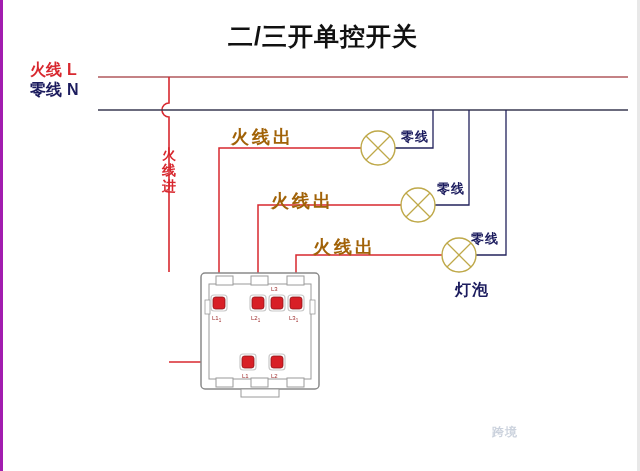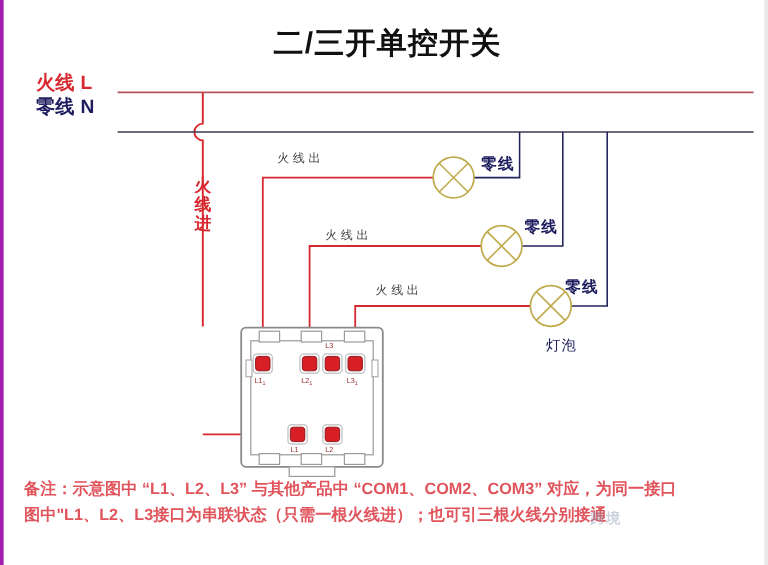--- a/index.html
+++ b/index.html
@@ -59,40 +59,40 @@
     left:158px; top:146px;
     width:16px;
     font-size:14px; font-weight:bold;
     color:#d8282f;
     line-height:1.15;
     white-space:normal;
     text-align:center;
   }
   
   .live-out{
-    font-size:10px; font-weight:normal;
-    color:#404040;
+    font-size:18px; font-weight:bold;
+    color:#a16207;
     letter-spacing:3px;
   }
   #live-out-1{ left:228px; top:128px; }
   #live-out-2{ left:268px; top:192px; }
   #live-out-3{ left:310px; top:238px; }
   
   .neutral-lbl{
     font-size:13px; font-weight:bold;
     color:#1c1c5e;
     letter-spacing:1px;
   }
   #neutral-1{ left:398px; top:130px; }
   #neutral-2{ left:434px; top:182px; }
   #neutral-3{ left:468px; top:232px; }
   
   #label-bulb{
     left:452px; top:282px;
-    font-size:12px; font-weight:normal;
+    font-size:16px; font-weight:bold;
     color:#1c1c5e;
     letter-spacing:1px;
   }
   
   .term-lbl{
     font-size:6px;
     color:#9d2b2b;
     letter-spacing:0px;
     font-family:"Liberation Sans","DejaVu Sans",sans-serif;
   }
@@ -265,20 +265,16 @@
 
   <div class="txt" id="label-bulb">灯泡</div>
 
   <div class="txt term-lbl" style="left:209px; top:315px;"><span>L1</span><sub>1</sub></div>
   <div class="txt term-lbl" style="left:248px; top:315px;"><span>L2</span><sub>1</sub></div>
   <div class="txt term-lbl" style="left:268px; top:286px;"><span>L3</span></div>
   <div class="txt term-lbl" style="left:286px; top:315px;"><span>L3</span><sub>1</sub></div>
   <div class="txt term-lbl" style="left:239px; top:373px;"><span>L1</span></div>
   <div class="txt term-lbl" style="left:268px; top:373px;"><span>L2</span></div>
 
-  <div id="note">
-    <span class="ln">备注：示意图中 “L1、L2、L3” 与其他产品中 “COM1、COM2、COM3” 对应，为同一接口</span>
-    <span class="ln">图中"L1、L2、L3接口为串联状态（只需一根火线进）；也可引三根火线分别接通</span>
-  </div>
 
   <div id="watermark-note">跨境</div>
 
 </div>
 
 </body></html>

